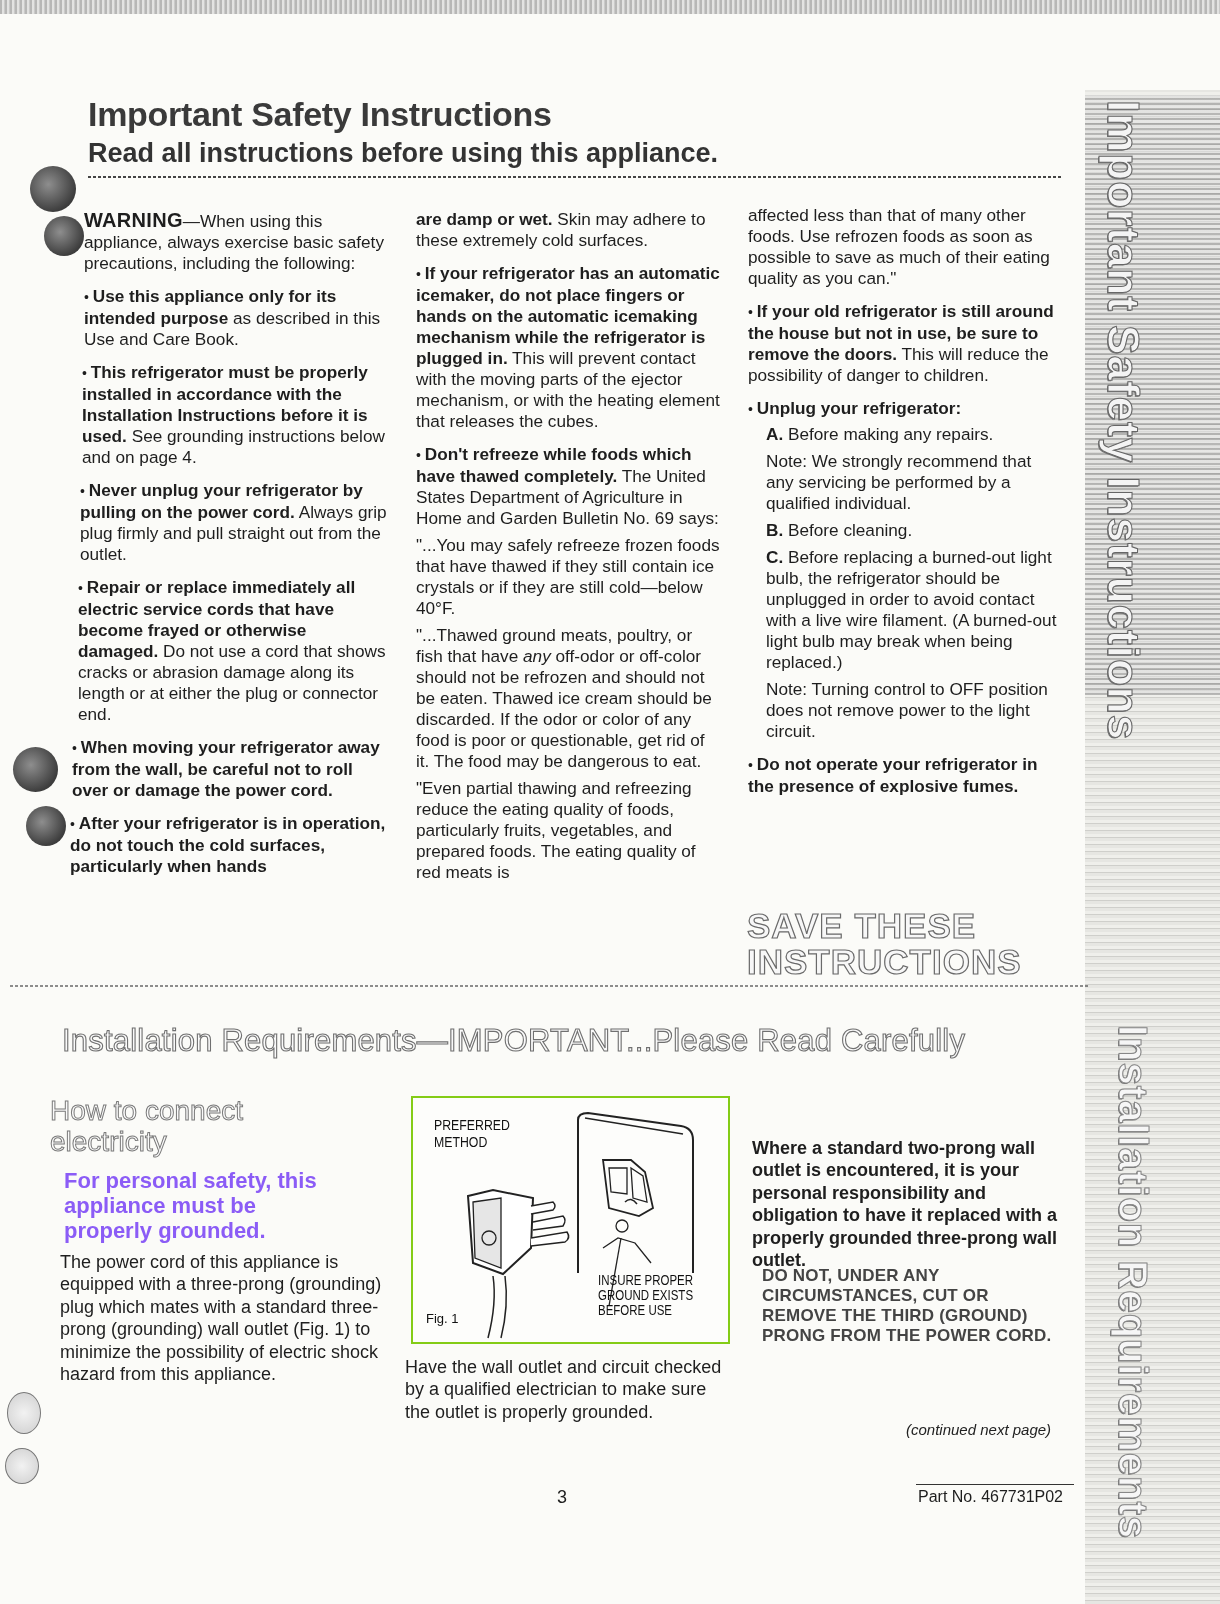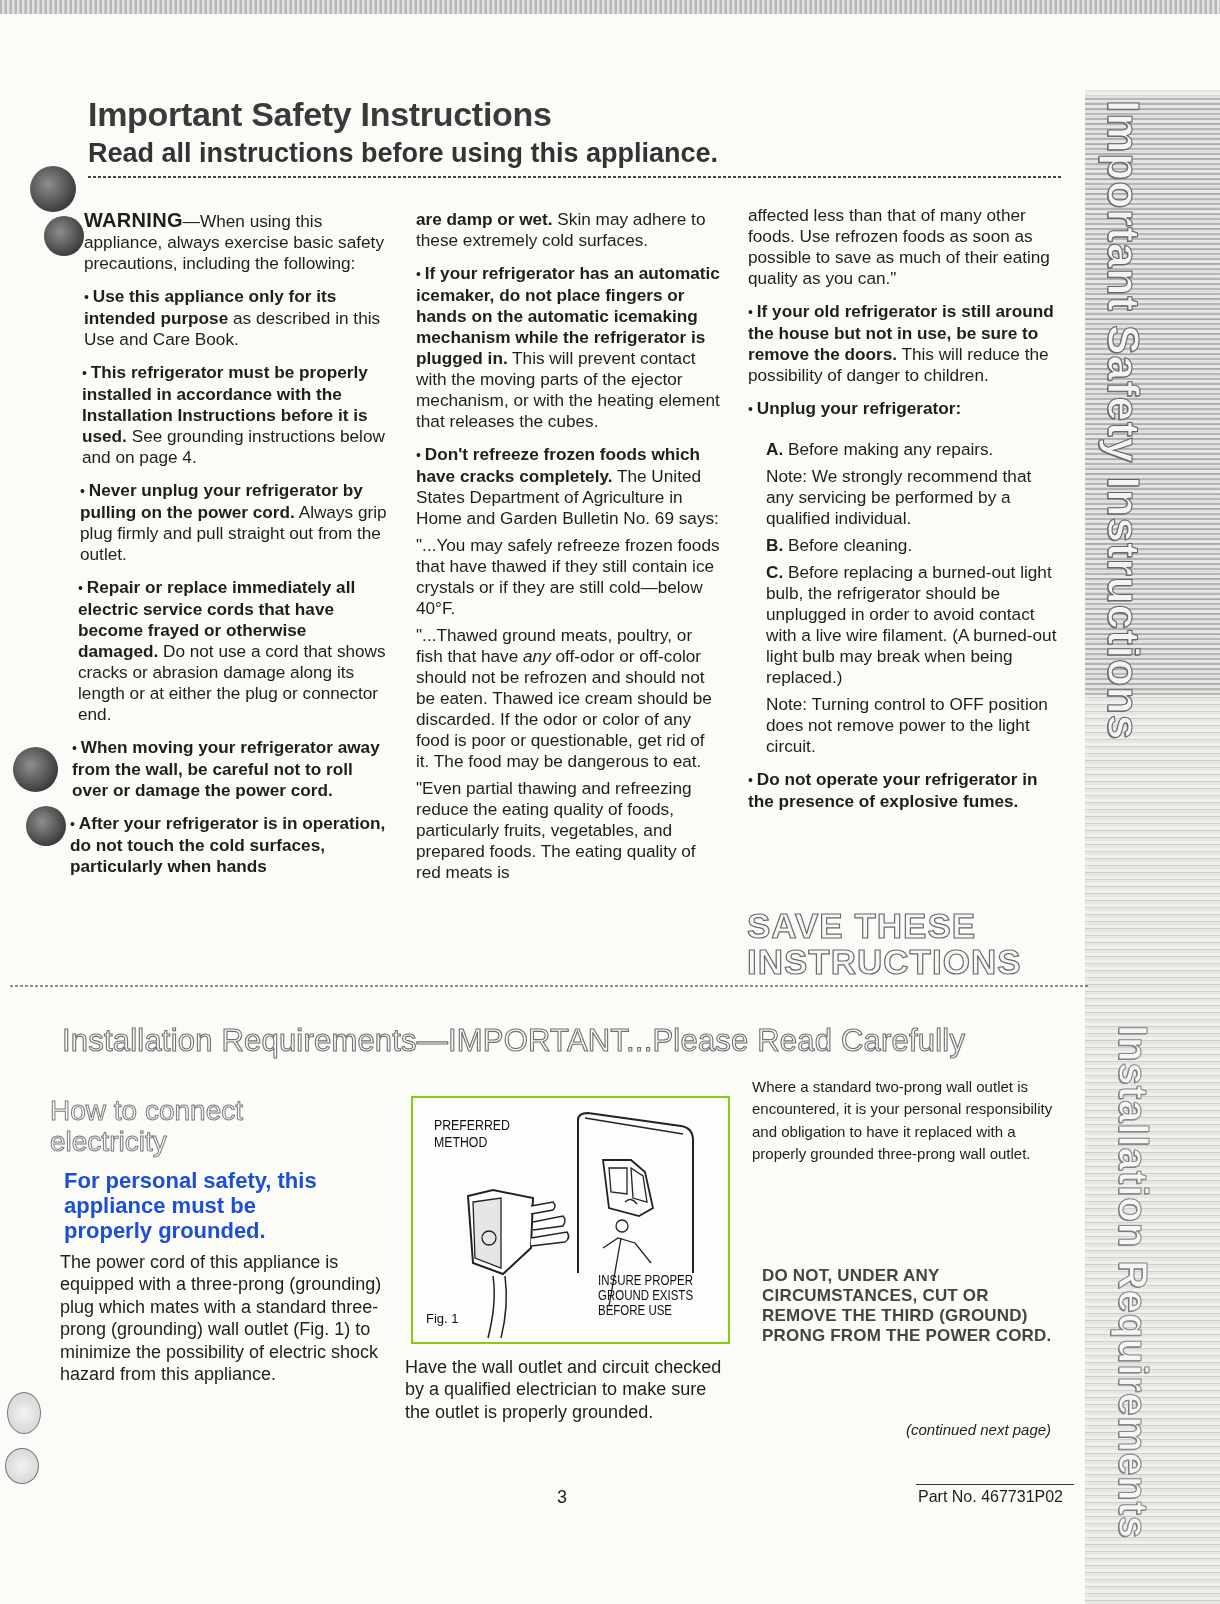--- a/index.html
+++ b/index.html
@@ -36,21 +36,21 @@
   .warn { font-size: 20px; font-weight: bold; letter-spacing: .3px; }
   .indent { padding-left: 18px; }
 
   .save-block { position: absolute; left: 747px; top: 876px; font-size: 35px; line-height: 36px; font-weight: bold;
     color: #f7f7f7; -webkit-text-stroke: 1.2px #6a6a6a; letter-spacing: 1px; margin-top: 32px; }
 
   .install-title { position: absolute; left: 62px; top: 1023px; font-size: 31px; color: #fafafa;
     -webkit-text-stroke: 1.1px #707070; letter-spacing: .2px; }
   .howto { position: absolute; left: 50px; top: 1095px; font-size: 28px; line-height: 31px; color: #fafafa;
     -webkit-text-stroke: 1px #7a7a7a; }
-  .safety-head { position: absolute; left: 64px; top: 1168px; font-size: 22px; line-height: 25px; font-weight: bold; color: #1d4ed8; }
+  .safety-head { position: absolute; left: 64px; top: 1168px; font-size: 22px; line-height: 25px; font-weight: bold; color: #8b5cf6; }
 
   .figure { position: absolute; left: 411px; top: 1096px; width: 315px; height: 244px; border: 2px solid #84cc16; background: #fdfdfb; }
   .fig-text { position: absolute; font-family: "Liberation Sans Narrow", "Liberation Sans", sans-serif; font-size: 15px; line-height: 17px;
     transform: scaleX(.82); transform-origin: left top; color: #111; }
   .fig-num { position: absolute; font-size: 13px; color: #111; }
 
   .do-not { position: absolute; left: 762px; top: 1266px; font-size: 17px; line-height: 20px; font-weight: bold; color: #444;
     letter-spacing: .2px; }
   .continued { position: absolute; left: 906px; top: 1421px; font-size: 15px; font-style: italic; color: #222; }
   .page-num { position: absolute; left: 557px; top: 1487px; font-size: 18px; }
@@ -86,30 +86,30 @@
   <p class="bullet" style="padding-left:12px;"><b>This refrigerator must be properly installed in accordance with the Installation Instructions before it is used.</b><span> See grounding instructions below and on page 4.</span></p>
   <p class="bullet" style="padding-left:10px;"><b>Never unplug your refrigerator by pulling on the power cord.</b><span> Always grip plug firmly and pull straight out from the outlet.</span></p>
   <p class="bullet" style="padding-left:8px;"><b>Repair or replace immediately all electric service cords that have become frayed or otherwise damaged.</b><span> Do not use a cord that shows cracks or abrasion damage along its length or at either the plug or connector end.</span></p>
   <p class="bullet" style="padding-left:2px;"><b>When moving your refrigerator away from the wall, be careful not to roll over or damage the power cord.</b><span></span></p>
   <p class="bullet" style="padding-left:0px;"><b>After your refrigerator is in operation, do not touch the cold surfaces, particularly when hands</b><span></span></p>
 </div>
 
 <div class="col" style="left:416px;top:209px;width:305px;">
   <p><b>are damp or wet.</b><span> Skin may adhere to these extremely cold surfaces.</span></p>
   <p class="bullet"><b>If your refrigerator has an automatic icemaker, do not place fingers or hands on the automatic icemaking mechanism while the refrigerator is plugged in.</b><span> This will prevent contact with the moving parts of the ejector mechanism, or with the heating element that releases the cubes.</span></p>
-  <p class="bullet" style="margin-bottom:6px;"><b>Don't refreeze frozen foods which have cracks completely.</b><span> The United States Department of Agriculture in Home and Garden Bulletin No. 69 says:</span></p>
+  <p class="bullet" style="margin-bottom:6px;"><b>Don't refreeze while foods which have thawed completely.</b><span> The United States Department of Agriculture in Home and Garden Bulletin No. 69 says:</span></p>
   <p style="margin-bottom:6px;">"...You may safely refreeze frozen foods that have thawed if they still contain ice crystals or if they are still cold—below 40°F.</p>
   <p style="margin-bottom:6px;"><span>"...Thawed ground meats, poultry, or fish that have </span><i>any</i><span> off-odor or off-color should not be refrozen and should not be eaten. Thawed ice cream should be discarded. If the odor or color of any food is poor or questionable, get rid of it. The food may be dangerous to eat.</span></p>
   <p>"Even partial thawing and refreezing reduce the eating quality of foods, particularly fruits, vegetables, and prepared foods. The eating quality of red meats is</p>
 </div>
 
 <div class="col" style="left:748px;top:205px;width:315px;">
   <p>affected less than that of many other foods. Use refrozen foods as soon as possible to save as much of their eating quality as you can."</p>
   <p class="bullet"><b>If your old refrigerator is still around the house but not in use, be sure to remove the doors.</b><span> This will reduce the possibility of danger to children.</span></p>
-  <p class="bullet" style="margin-bottom:19px;"><b>Unplug your refrigerator:</b></p>
+  <p class="bullet" style="margin-bottom:4px;"><b>Unplug your refrigerator:</b></p>
   <p class="indent" style="margin-bottom:6px;"><b>A.</b><span> Before making any repairs.</span></p>
   <p class="indent" style="margin-bottom:6px;">Note: We strongly recommend that any servicing be performed by a qualified individual.</p>
   <p class="indent" style="margin-bottom:6px;"><b>B.</b><span> Before cleaning.</span></p>
   <p class="indent" style="margin-bottom:6px;"><b>C.</b><span> Before replacing a burned-out light bulb, the refrigerator should be unplugged in order to avoid contact with a live wire filament. (A burned-out light bulb may break when being replaced.)</span></p>
   <p class="indent">Note: Turning control to OFF position does not remove power to the light circuit.</p>
   <p class="bullet"><b>Do not operate your refrigerator in the presence of explosive fumes.</b></p>
 </div>
 
 <div class="save-block">
   <div>SAVE THESE</div>
@@ -165,21 +165,21 @@
     <div>GROUND EXISTS</div>
     <div>BEFORE USE</div>
   </div>
   <div class="fig-num" style="left:13px;top:213px;">Fig. 1</div>
 </div>
 
 <div class="col" style="left:405px;top:1356px;width:320px;font-size:18px;line-height:22.4px;">
   <p>Have the wall outlet and circuit checked by a qualified electrician to make sure the outlet is properly grounded.</p>
 </div>
 
-<div class="col" style="left:752px;top:1076px;width:320px;font-size:15px;line-height:22.4px;">
+<div class="col" style="left:752px;top:1137px;width:320px;font-size:18px;line-height:22.4px;font-weight:bold;">
   <p>Where a standard two-prong wall outlet is encountered, it is your personal responsibility and obligation to have it replaced with a properly grounded three-prong wall outlet.</p>
 </div>
 
 <div class="do-not" style="width:300px;">DO NOT, UNDER ANY CIRCUMSTANCES, CUT OR REMOVE THE THIRD (GROUND) PRONG FROM THE POWER CORD.</div>
 
 <div class="continued">(continued next page)</div>
 <div class="page-num">3</div>
 <div class="part-rule"></div>
 <div class="part-no">Part No. 467731P02</div>
 

